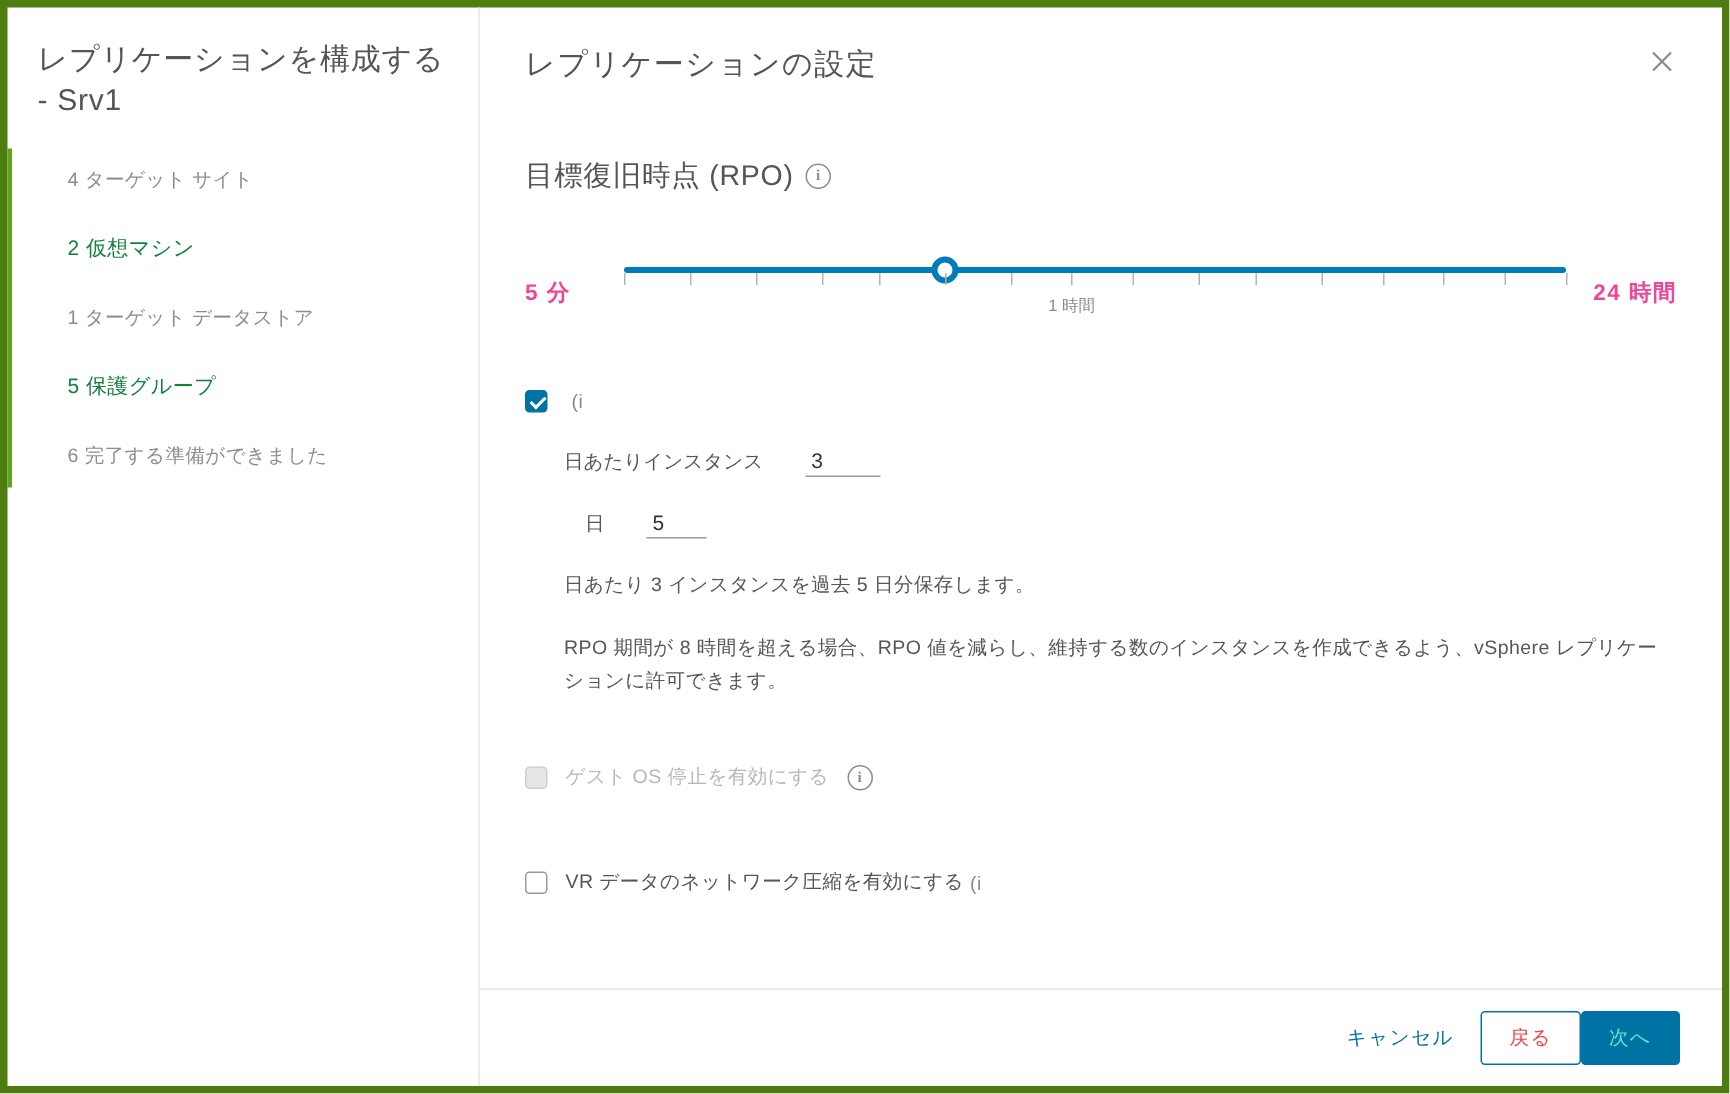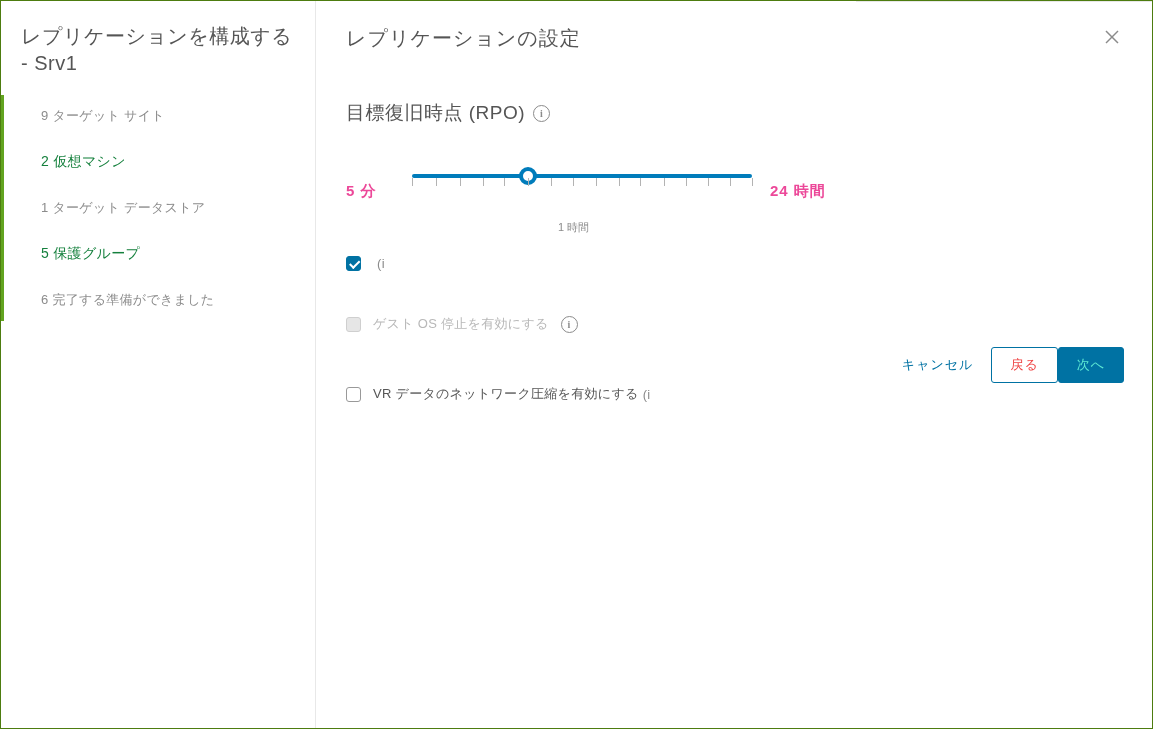--- a/index.html
+++ b/index.html
@@ -7,21 +7,21 @@
       font-family: -apple-system, BlinkMacSystemFont, "Segoe UI", "Helvetica Neue", Arial, sans-serif;
       background: #fff;
       width: 1153px;
       height: 729px;
       overflow: hidden;
       color: #565656;
     }
     .dialog {
       display: flex;
       height: 100%;
-      border: 1px solid #4d7c0f;
+      border: 5px solid #4d7c0f;
     }
     
     .sidebar {
       width: 315px;
       border-right: 1px solid #e8e8e8;
       padding: 22px 0 0 0;
     }
     .wizard-title {
       font-size: 20px;
       font-weight: 400;
@@ -56,21 +56,21 @@
     .step.current {
       background: #eeeeee;
       color: #333333;
       font-size: 14px;
       padding: 14px 20px 14px 40px;
     }
     
     .content {
       flex: 1;
       display: flex;
-      flex-direction: row;
+      flex-direction: column;
       position: relative;
     }
     .content-body {
       flex: 1;
       padding: 24px 30px 0 30px;
       overflow-y: auto;
     }
     .page-title {
       font-size: 20px;
       font-weight: 400;
@@ -165,21 +165,20 @@
       position: relative;
       height: 16px;
       margin-top: 4px;
       font-size: 11px;
       color: #8b8b8b;
     }
     .slider-label-1h {
       position: absolute;
       left: 47.5%;
       transform: translateX(-50%);
-      margin-top: 28px;
     }
     
     .field-row {
       margin-top: 44px;
       display: flex;
       align-items: center;
       font-size: 13px;
       color: #565656;
       letter-spacing: 0.3px;
     }
@@ -286,21 +285,21 @@
   </style>
 </head>
 <body>
 
 <div class="dialog">
 
   <div class="sidebar">
     <div class="wizard-title">レプリケーションを構成する  - Srv1</div>
     <div class="step-list">
       <div class="active-bar" style="height: calc(100%);"></div>
-      <div class="step">9 ターゲット サイト</div>
+      <div class="step">4 ターゲット サイト</div>
       <div class="step large">2 仮想マシン</div>
       <div class="step">1 ターゲット データストア</div>
       <div class="step large">5 保護グループ</div>
       <div class="step">6 完了する準備ができました</div>
     </div>
   </div>
 
   <div class="content">
     <div class="close-btn">
       <svg viewBox="0 0 16 16" width="16" height="16">
@@ -346,20 +345,32 @@
           </div>
         </div>
         <span class="slider-max">24 時間</span>
       </div>
 
       <div class="field-row" style="margin-top:48px;">
         <span class="cbox checked"></span>
         <span class="info-inline">(i</span>
       </div>
 
+      <div class="indent-block">
+        <div class="num-row">
+          <span>日あたりインスタンス</span>
+          <input class="num-input" value="3" style="">
+        </div>
+        <div class="num-row indent">
+          <span>日</span>
+          <input class="num-input" style="width: 40px;" value="5">
+        </div>
+        <div class="note">日あたり 3 インスタンスを過去 5 日分保存します。</div>
+        <div class="note">RPO 期間が 8 時間を超える場合、RPO 値を減らし、維持する数のインスタンスを作成できるよう、vSphere レプリケーションに許可できます。</div>
+      </div>
 
       <div class="field-row guest-row disabled">
         <span class="cbox disabled"></span>
         <span>ゲスト OS 停止を有効にする</span>
         <span class="info-icon" style="margin-left:12px;">i</span>
       </div>
 
       <div class="field-row vr-row">
         <span class="cbox"></span>
         <span>VR データのネットワーク圧縮を有効にする</span>

